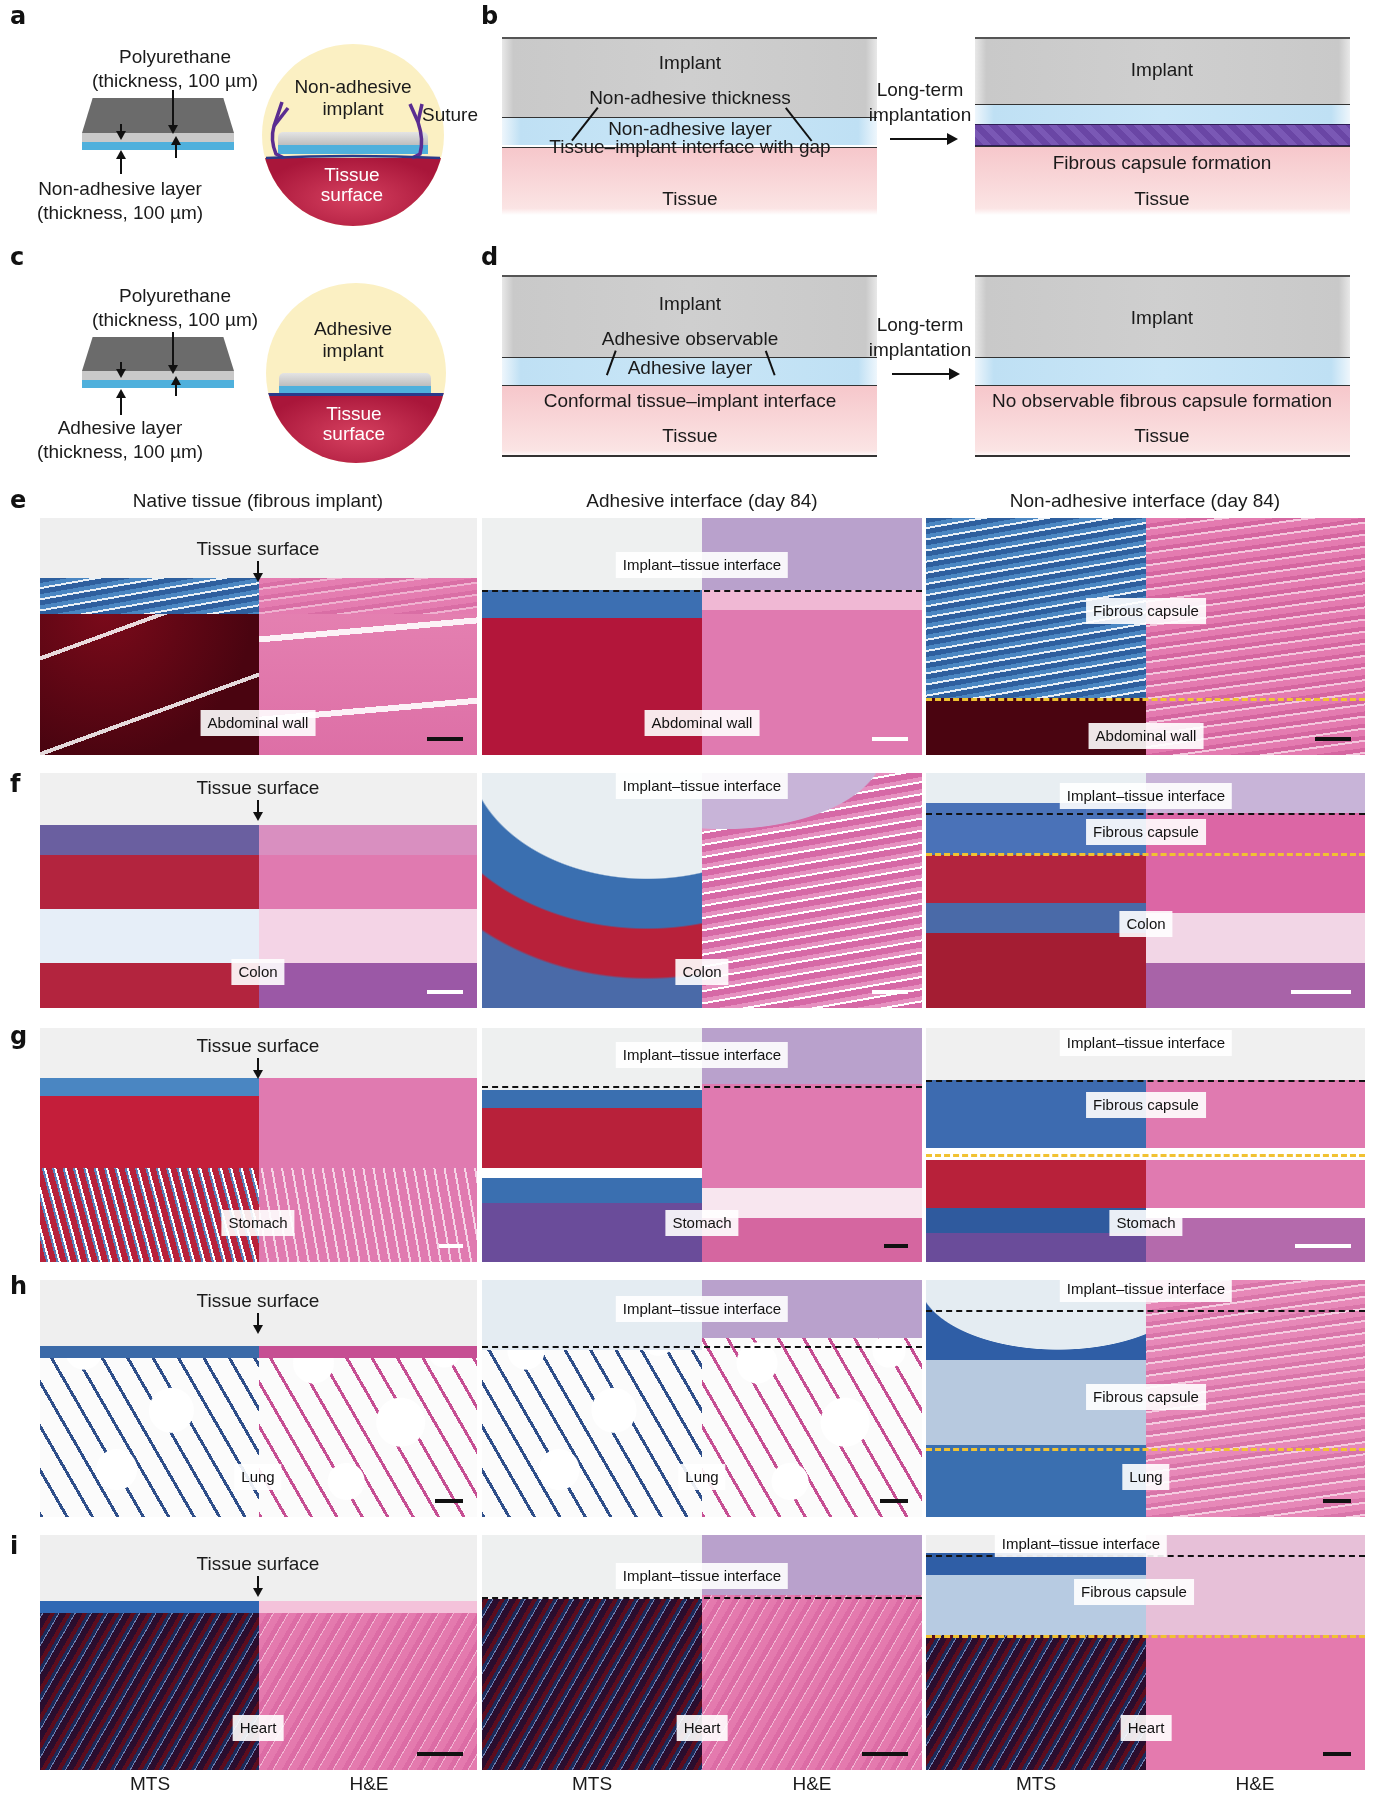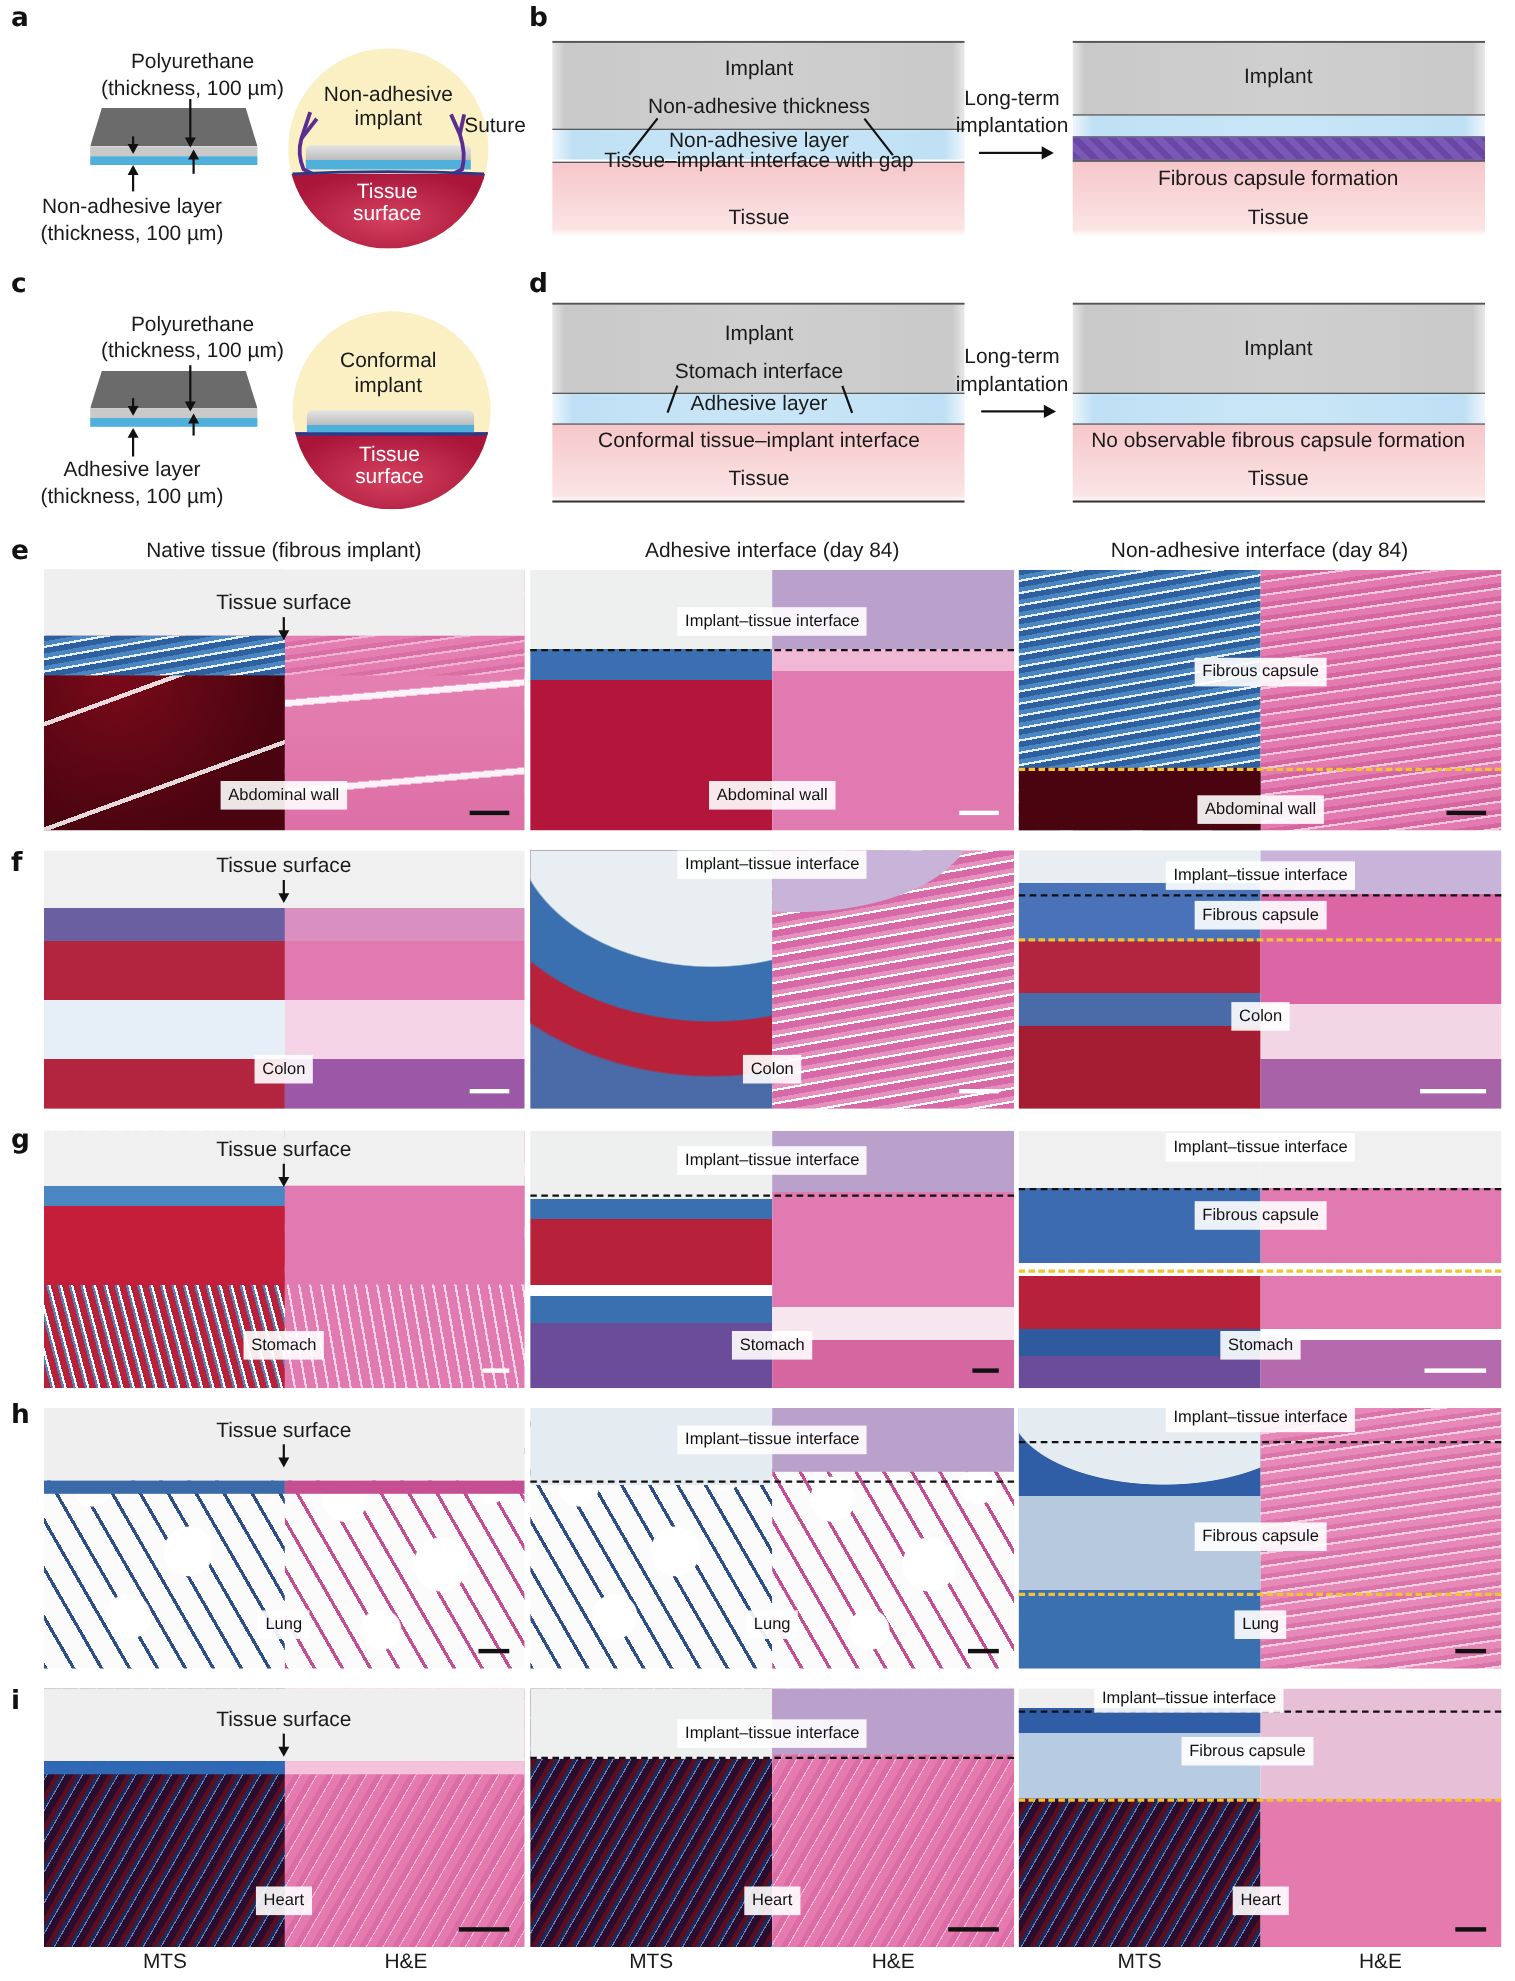--- a/index.html
+++ b/index.html
@@ -145,36 +145,36 @@
   <div class="vline arrup" style="left:175px;top:378px;height:18px"></div>
   <div class="vline arrup" style="left:120px;top:391px;height:24px"></div>
   <div class="t ctr" style="left:120px;top:417px">Adhesive layer</div>
   <div class="t ctr" style="left:120px;top:441px">(thickness, 100 µm)</div>
 
   <div class="circle" style="left:266px;top:283px;width:180px;height:180px">
     <div class="tissue" style="height:70px"></div>
     <div class="implant" style="left:13px;top:90px;width:152px;height:22px"></div>
     <div class="abs" style="left:0;right:0;top:110px;height:3px;background:#2a3a8a"></div>
   </div>
-  <div class="t ctr" style="left:353px;top:318px">Conformal</div>
+  <div class="t ctr" style="left:353px;top:318px">Adhesive</div>
   <div class="t ctr" style="left:353px;top:340px">implant</div>
   <div class="t ctr" style="left:354px;top:403px;color:#fff">Tissue</div>
   <div class="t ctr" style="left:354px;top:423px;color:#fff">surface</div>
 </div>
 
 <div class="plabel" style="left:481px;top:243px">d</div>
 <div>
   <div class="box" style="left:502px;top:275px;width:375px;height:182px">
     <div class="imp" style="height:82px"></div>
     <div class="lay" style="top:82px;height:28px"></div>
     <div class="tis" style="top:110px"></div>
     <div class="bot"></div>
   </div>
   <div class="t ctr" style="left:690px;top:293px">Implant</div>
-  <div class="t ctr" style="left:690px;top:328px">Stomach interface</div>
+  <div class="t ctr" style="left:690px;top:328px">Adhesive observable</div>
   <div class="t ctr" style="left:690px;top:357px">Adhesive layer</div>
   <div class="diag" style="left:616px;top:350px;width:26px;transform:rotate(110deg)"></div>
   <div class="diag" style="left:766px;top:350px;width:26px;transform:rotate(70deg)"></div>
   <div class="t ctr" style="left:690px;top:390px">Conformal tissue–implant interface</div>
   <div class="t ctr" style="left:690px;top:425px">Tissue</div>
 
   <div class="t ctr" style="left:920px;top:314px">Long-term</div>
   <div class="t ctr" style="left:920px;top:339px">implantation</div>
   <div class="harrow" style="left:892px;top:373px;width:66px"></div>
 

